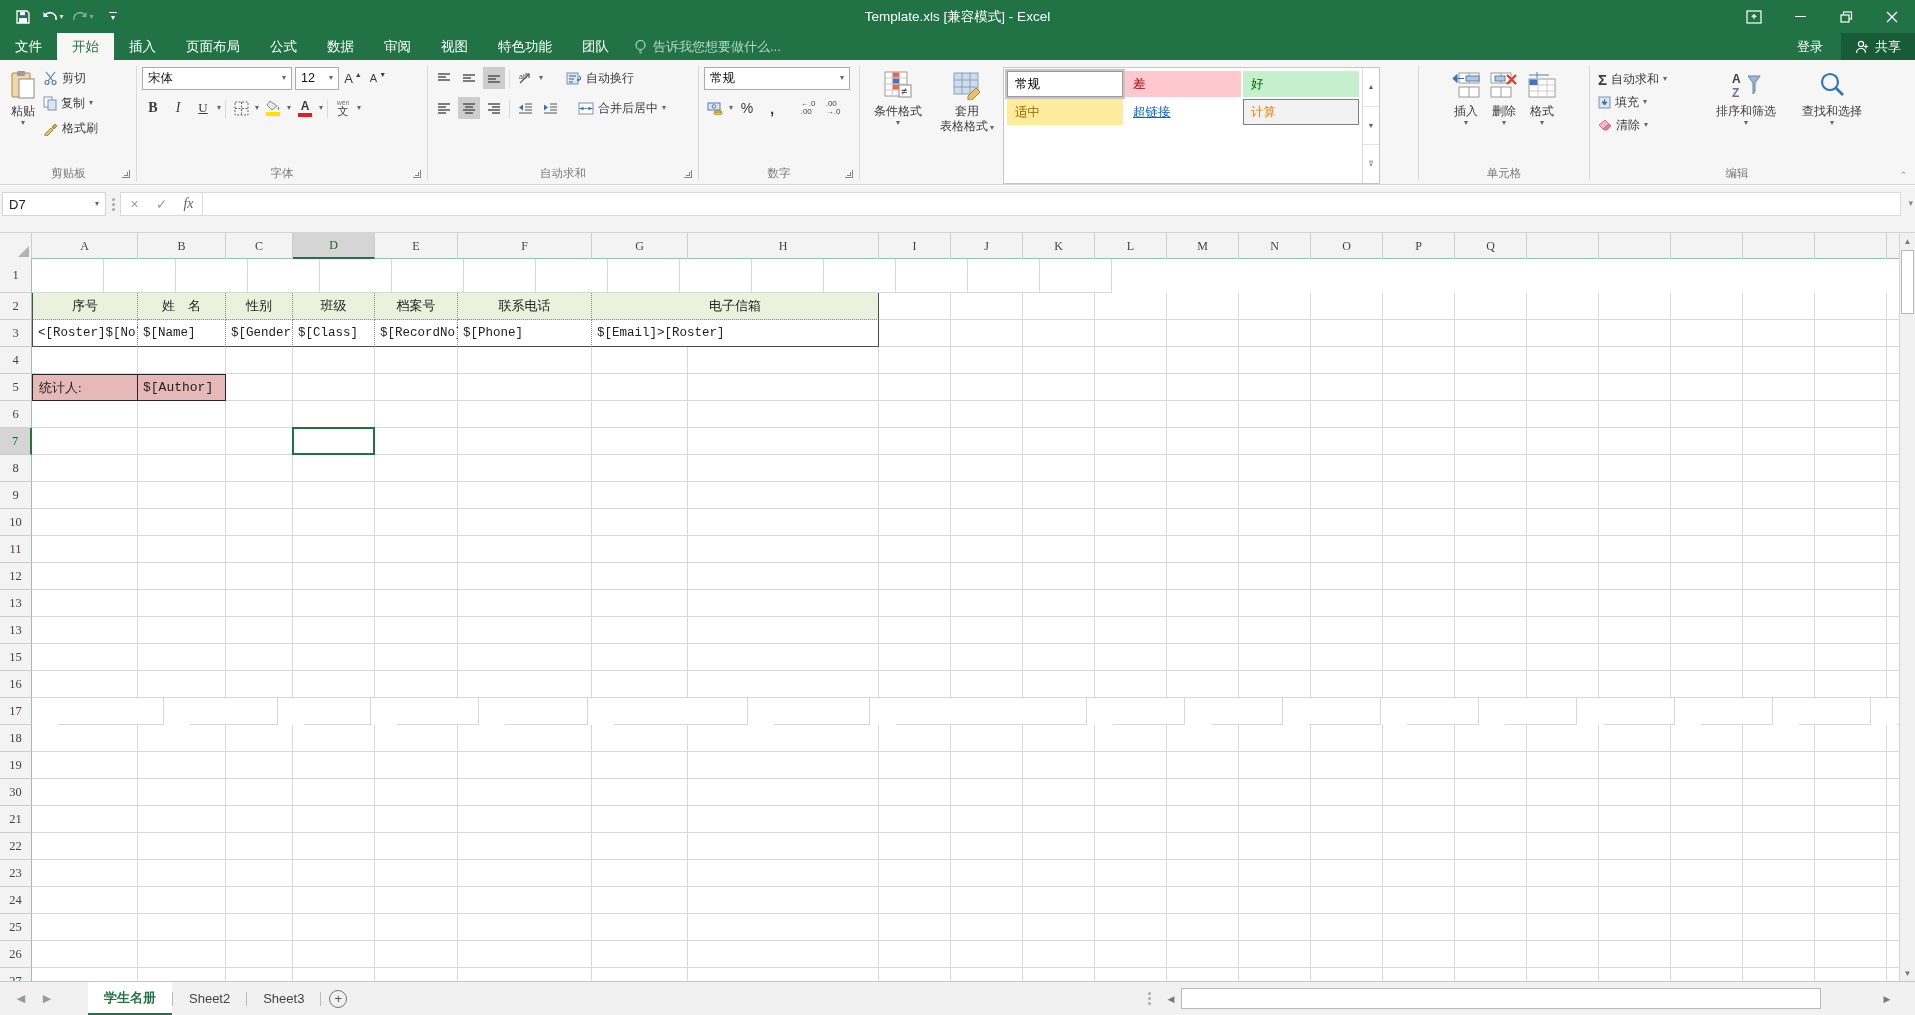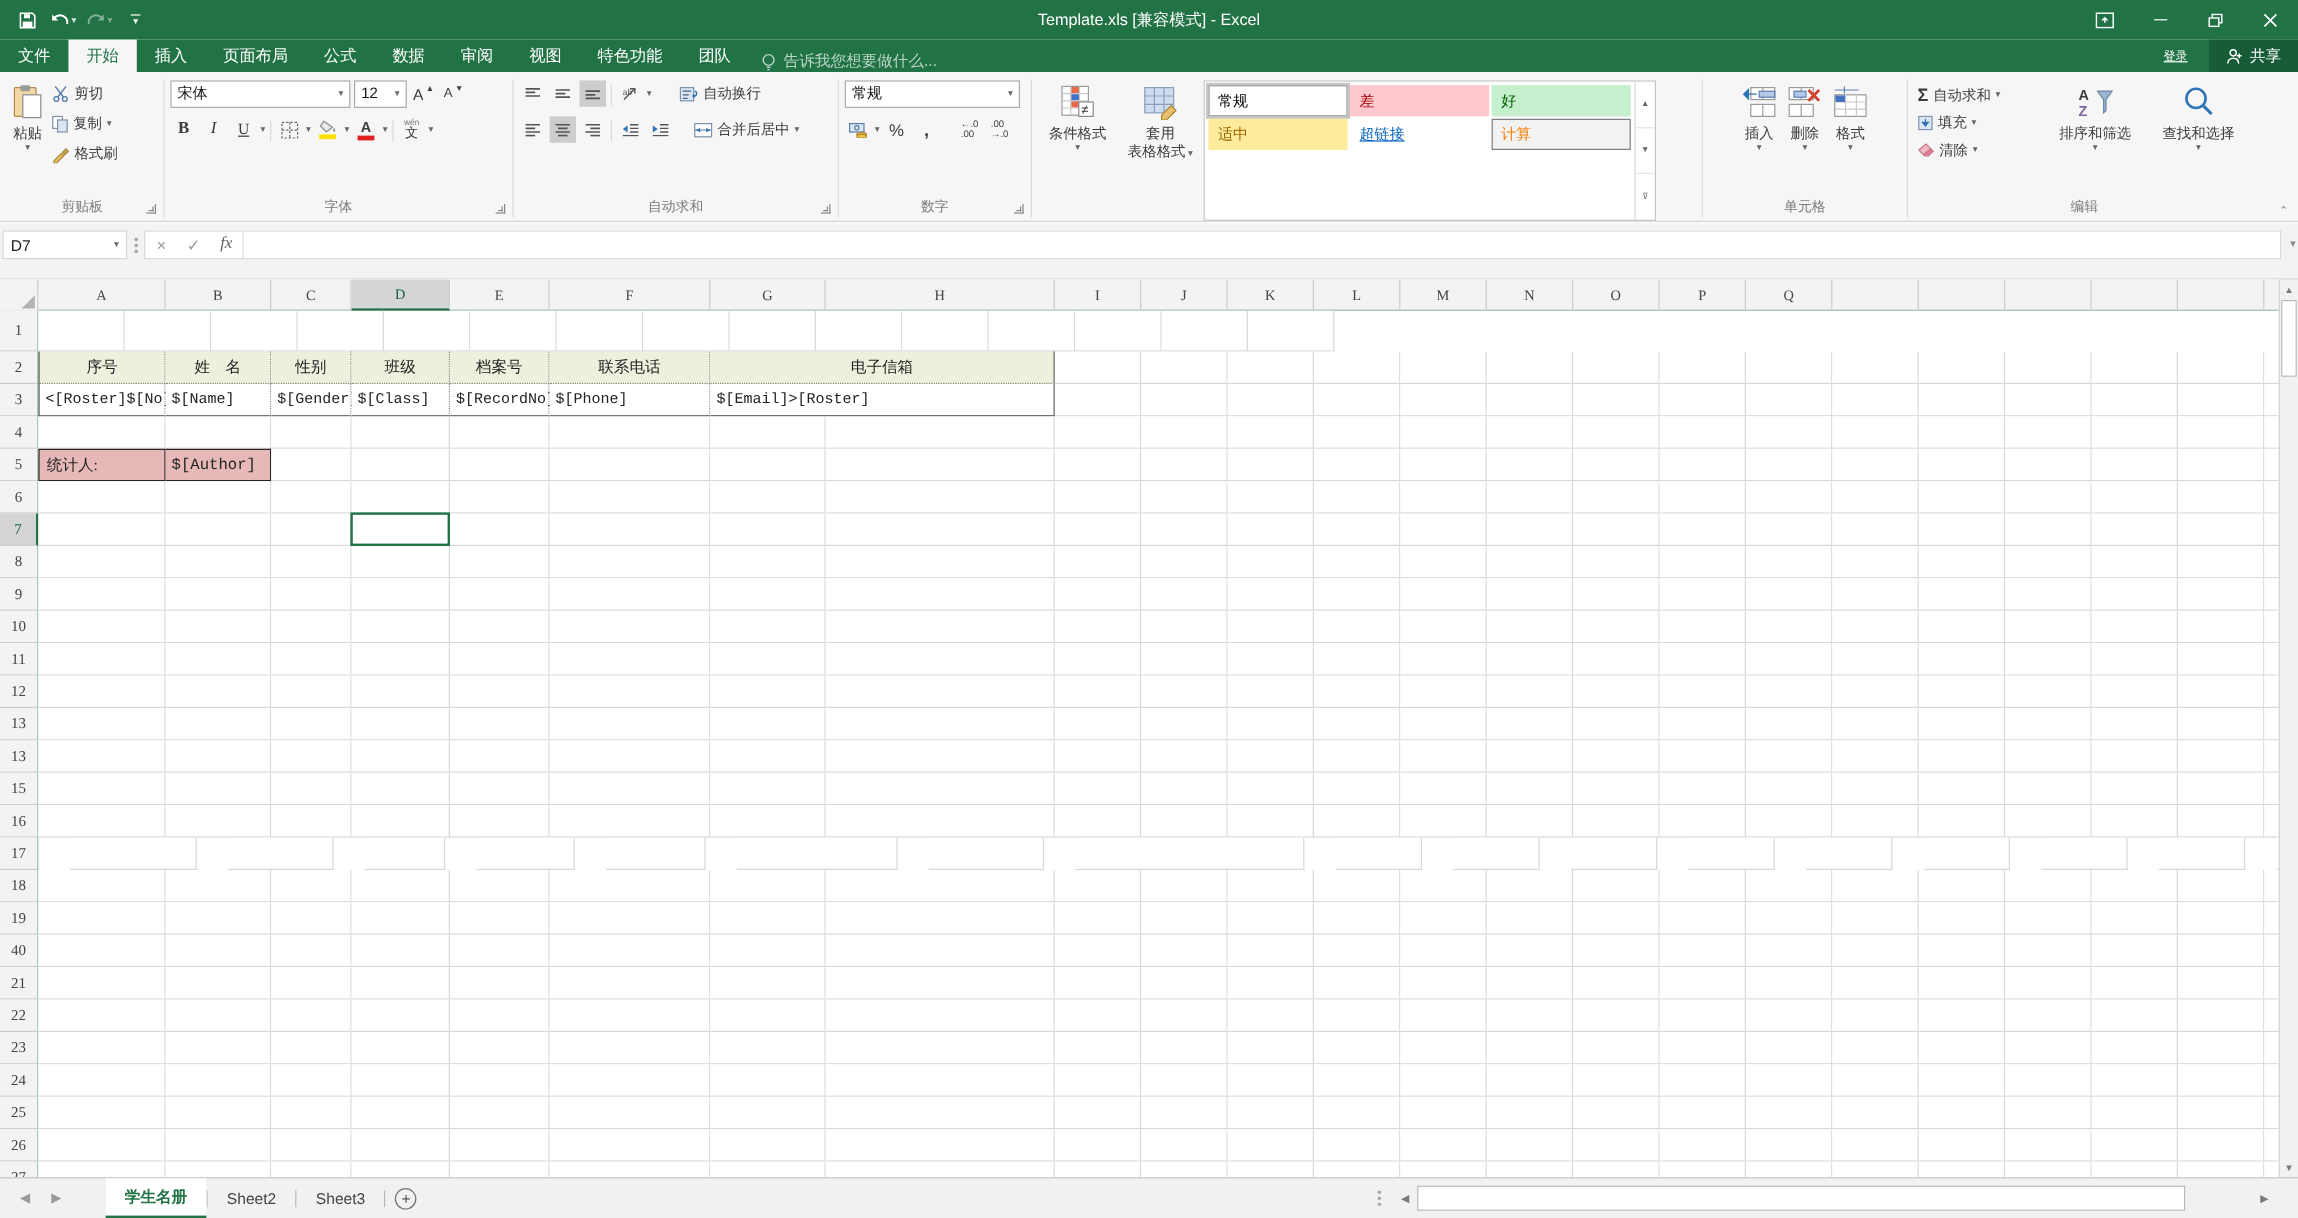--- a/index.html
+++ b/index.html
@@ -15,23 +15,23 @@
   .qbtn { width:26px; height:26px; display:flex; align-items:center; justify-content:center; gap:1px; }
   .qbtn .dar { color:#cfe3d8; }
   #wintitle { position:absolute; left:0; right:0; top:0; height:33px; line-height:33px; text-align:center; font-size:13.5px; color:#fff; }
   .wctrl { margin-left:auto; display:flex; z-index:2; }
   .wbtn { width:46px; height:33px; display:flex; align-items:center; justify-content:center; }
 
   
   #menubar { position:absolute; left:0; top:33px; right:0; height:27px; background:#217346; display:flex; align-items:stretch; }
   .mtab { padding:0 15px; line-height:27px; font-size:13.5px; color:#fff; white-space:nowrap; }
   .mtab.active { background:#f6f6f6; color:#217346; }
-  .tellme { display:flex; align-items:flex-end; gap:6px; color:#b9d4c6; font-size:13px; margin-left:10px; white-space:nowrap; }
+  .tellme { display:flex; align-items:center; gap:6px; color:#b9d4c6; font-size:13px; margin-left:10px; white-space:nowrap; }
   #account { margin-left:auto; display:flex; align-items:center; }
-  #signin { color:#fff; font-size:10px; margin-right:18px;text-decoration:underline; }
+  #signin { color:#fff; font-size:13px; margin-right:18px; }
   #sharebtn { background:#185c37; height:27px; display:flex; align-items:center; gap:6px; color:#fff; font-size:13px; padding:0 14px; }
 
   
   #ribbon { position:absolute; left:0; top:60px; right:0; height:125px; background:#f6f6f6; border-bottom:1px solid #d4d4d4; display:flex; padding:2px 0 0 2px; }
   .grp { display:flex; flex-direction:column; padding:1px 2px 0; position:relative; }
   .grp-body { flex:1; display:flex; align-items:stretch; padding:2px 2px 0; }
   .grp-label { height:20px; line-height:19px; text-align:center; font-size:11.5px; color:#7b7b7b; position:relative; }
   .launcher { position:absolute; right:3px; bottom:6px; width:8px; height:8px; border-right:1px solid #868686; border-bottom:1px solid #868686; }
   .launcher:before { content:""; position:absolute; right:1px; bottom:1px; width:3px; height:3px; border-right:1px solid #868686; border-bottom:1px solid #868686; }
   .gdiv { width:1px; background:#dadada; margin:4px 1px 3px; }
@@ -1100,21 +1100,21 @@
           <div class="c" style="width: 72px;"></div>
           <div class="c" style="width: 72px;"></div>
           <div class="c" style="width: 72px;"></div>
           <div class="c" style="width: 72px;"></div>
           <div class="c" style="width: 72px;"></div>
           <div class="c" style="width: 72px;"></div>
           <div class="c" style="width: 72px;"></div>
           <div class="c" style="width: 72px;"></div>
         </div>
         <div class="row" style="height: 27px;">
-          <div class="rh">40</div>
+          <div class="rh">30</div>
           <div class="c" style="width: 106px;"></div>
           <div class="c" style="width: 88px;"></div>
           <div class="c" style="width: 67px;"></div>
           <div class="c" style="width: 82px;"></div>
           <div class="c" style="width: 83px;"></div>
           <div class="c" style="width: 134px;"></div>
           <div class="c" style="width: 96px;"></div>
           <div class="c" style="width: 191px;"></div>
           <div class="c" style="width: 72px;"></div>
           <div class="c" style="width: 72px;"></div>

